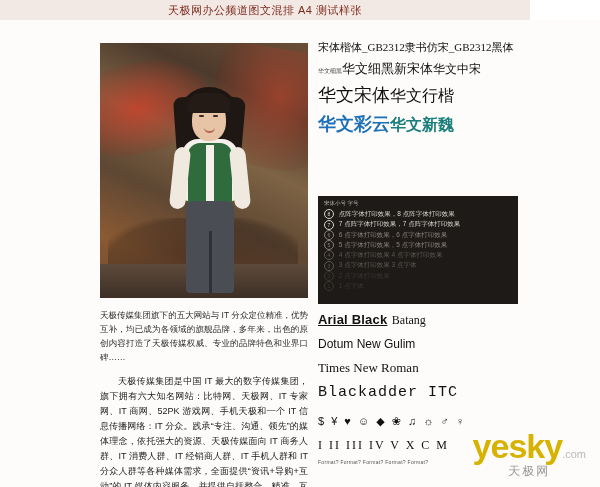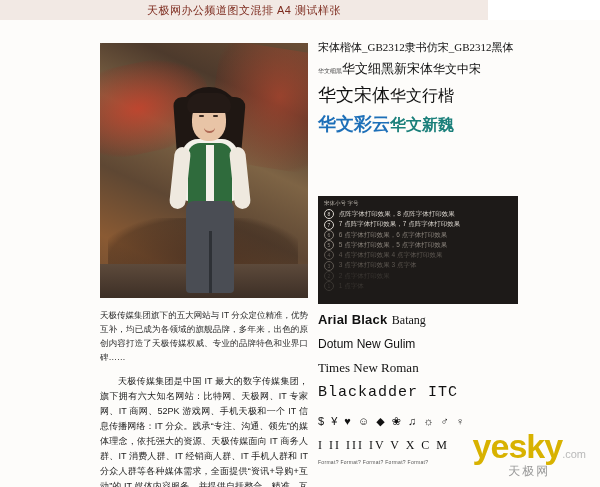--- a/index.html
+++ b/index.html
@@ -13,21 +13,21 @@
     position: relative;
     overflow: hidden;
     font-family: "Liberation Sans", sans-serif;
     color: #111;
   }
 
   
   .title-bar {
     position: absolute;
     left: 0; top: 0;
-    width: 488px; height: 20px;
+    width: 530px; height: 20px;
     background: #f2e9e4;
     display: flex;
     align-items: center;
     justify-content: center;
     border-bottom: 1px solid #e6dcd6;
   }
   .title-bar .title-text {
     font-size: 11px;
     color: #7d2b1e;
     letter-spacing: 0.5px;
@@ -221,21 +221,21 @@
     color: #b8b2aa;
   }
 
   
   .latin-block {
     position: absolute;
     left: 318px; top: 290px;
     width: 205px;
   }
   .lat-row { margin-bottom: 6px; }
-  .arial-black { font-weight: bold; font-size: 13px; letter-spacing: 0.2px; }
+  .arial-black { font-weight: bold; font-size: 13px; letter-spacing: 0.2px; text-decoration: underline; }
   .batang { font-family: "Liberation Serif", serif; font-size: 12px; }
   .tnr { font-family: "Liberation Serif", serif; font-size: 13px; }
   .dotum { font-family: "Liberation Sans", sans-serif; font-size: 12px; }
   .blackadder { font-family: "Liberation Mono", monospace; font-size: 15px; letter-spacing: 1px; }
   .symbols { font-size: 11px; letter-spacing: 2px; }
   .romans { font-family: "Liberation Serif", serif; font-size: 12px; letter-spacing: 2px; }
   .fineprint { font-size: 5px; color: #555; letter-spacing: .3px; margin-top: 3px; }
 
   
   .watermark {

